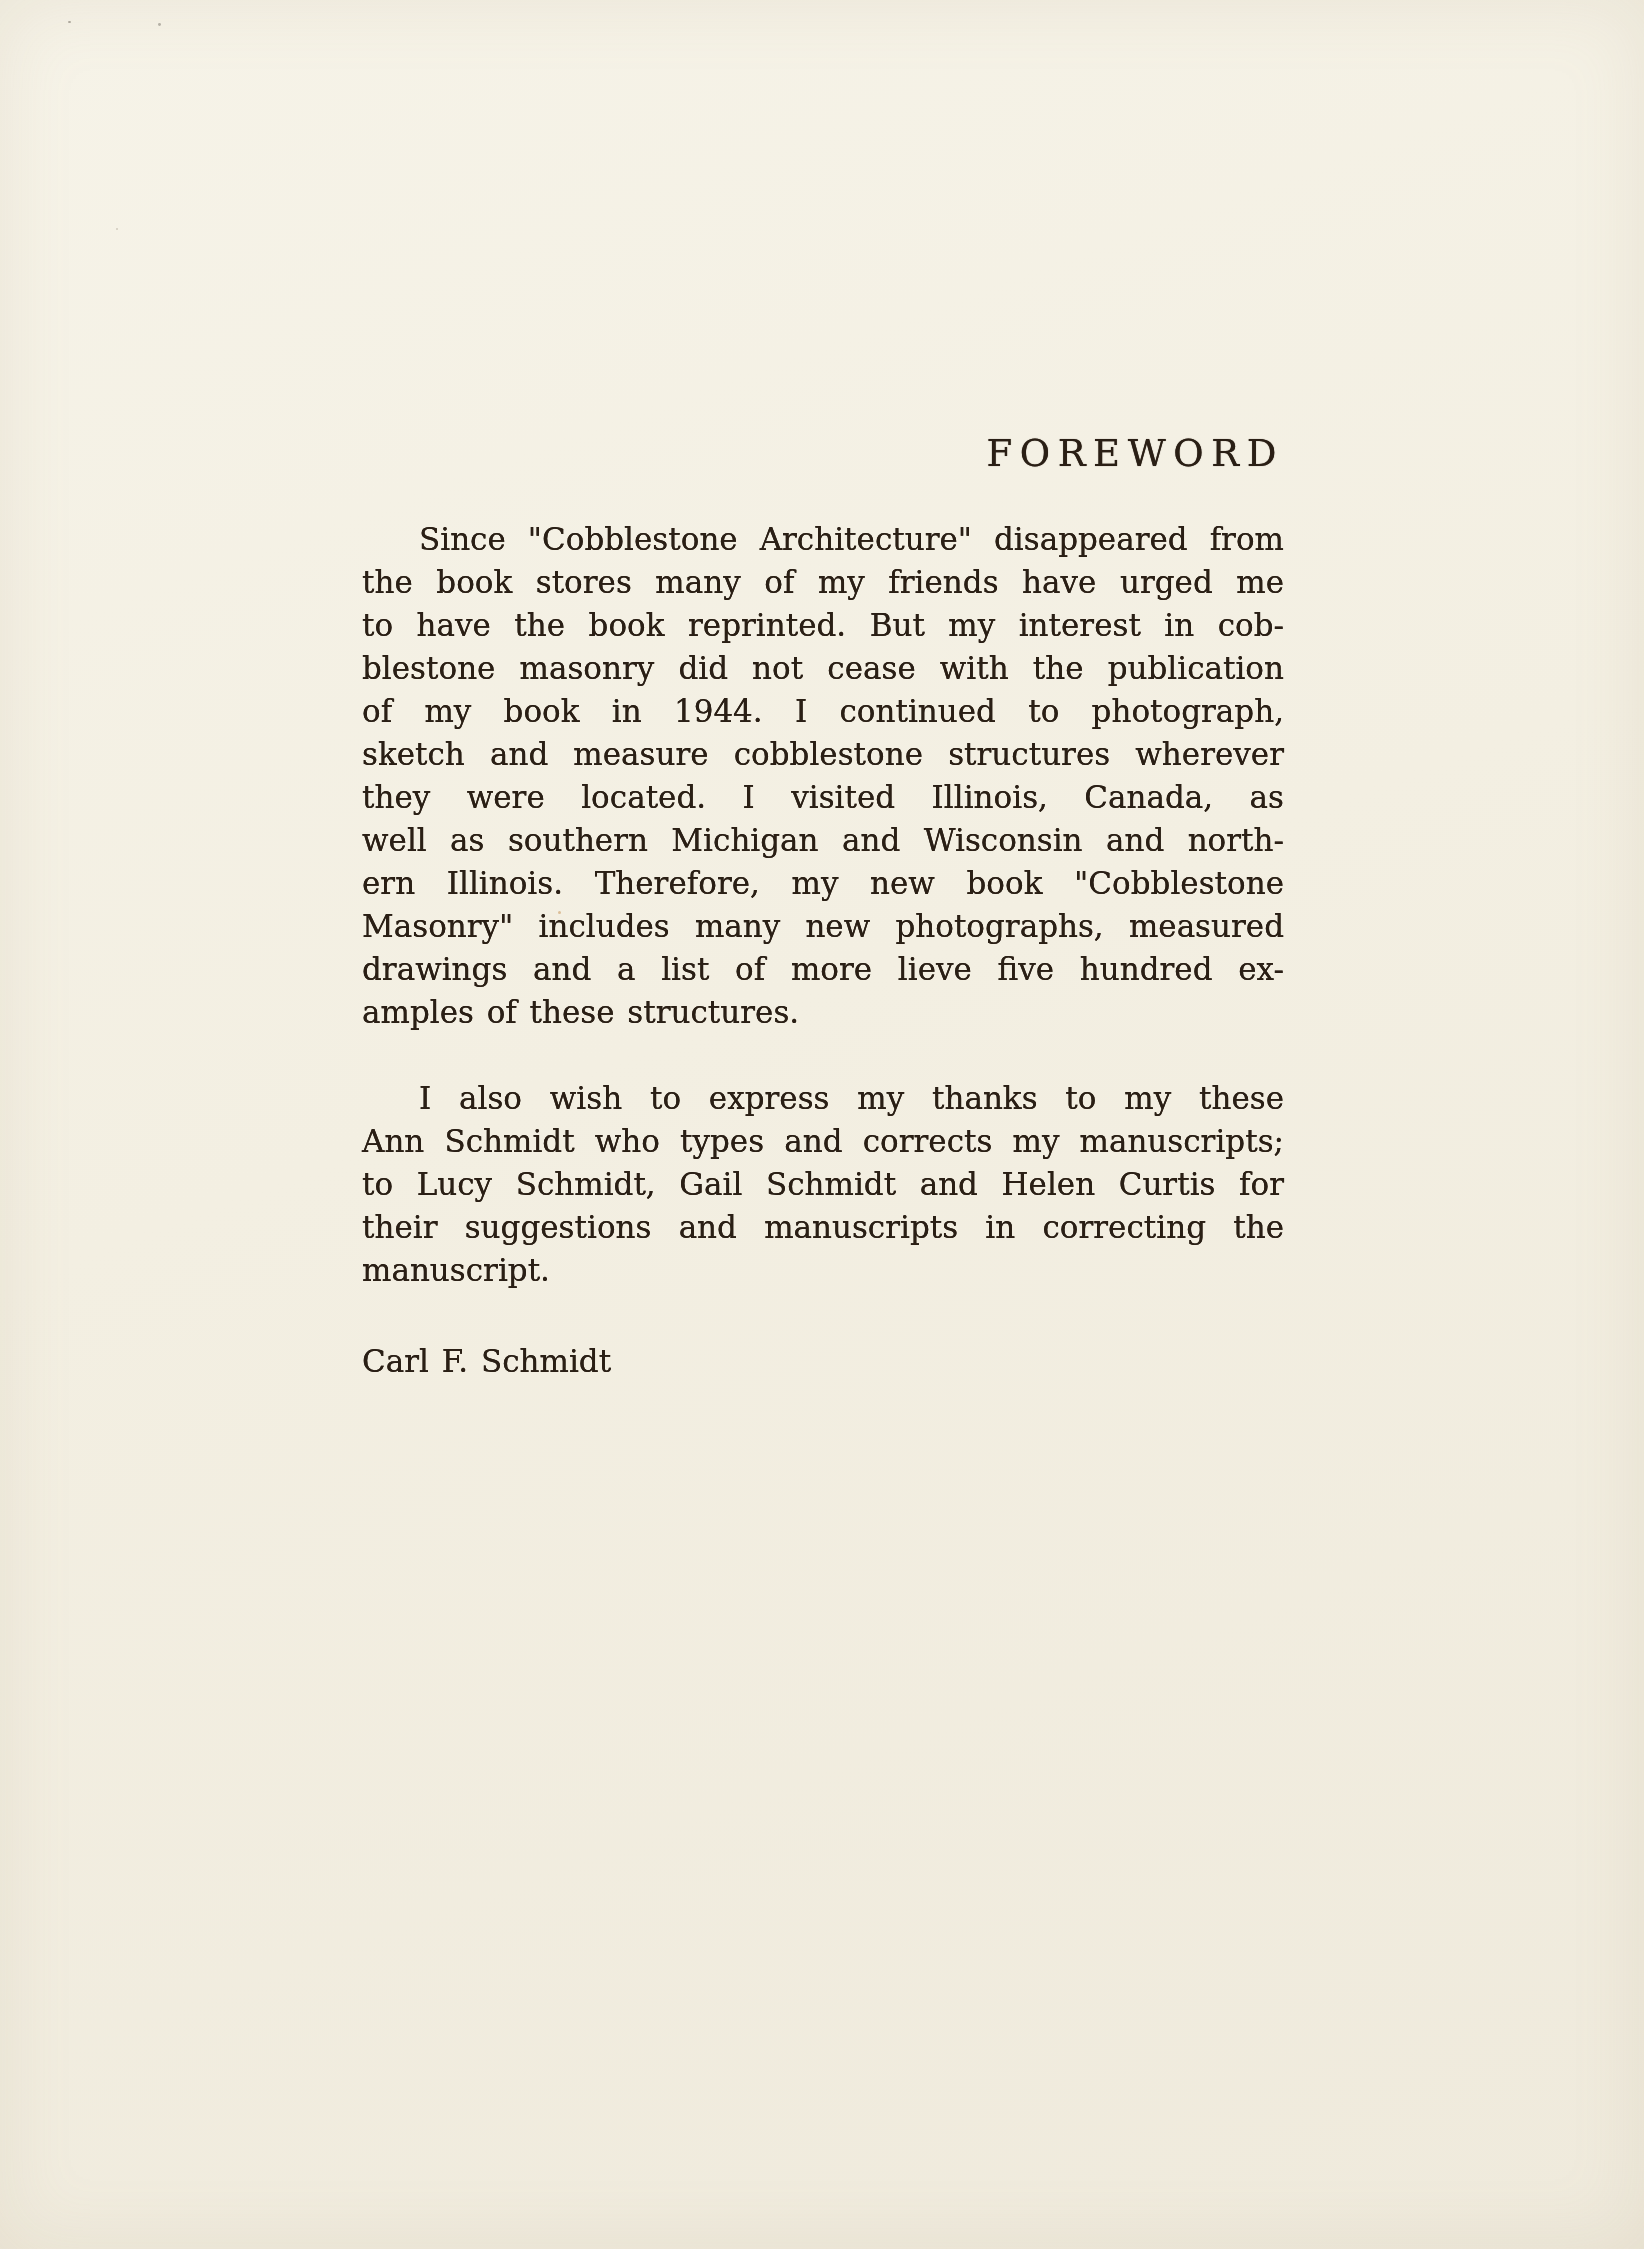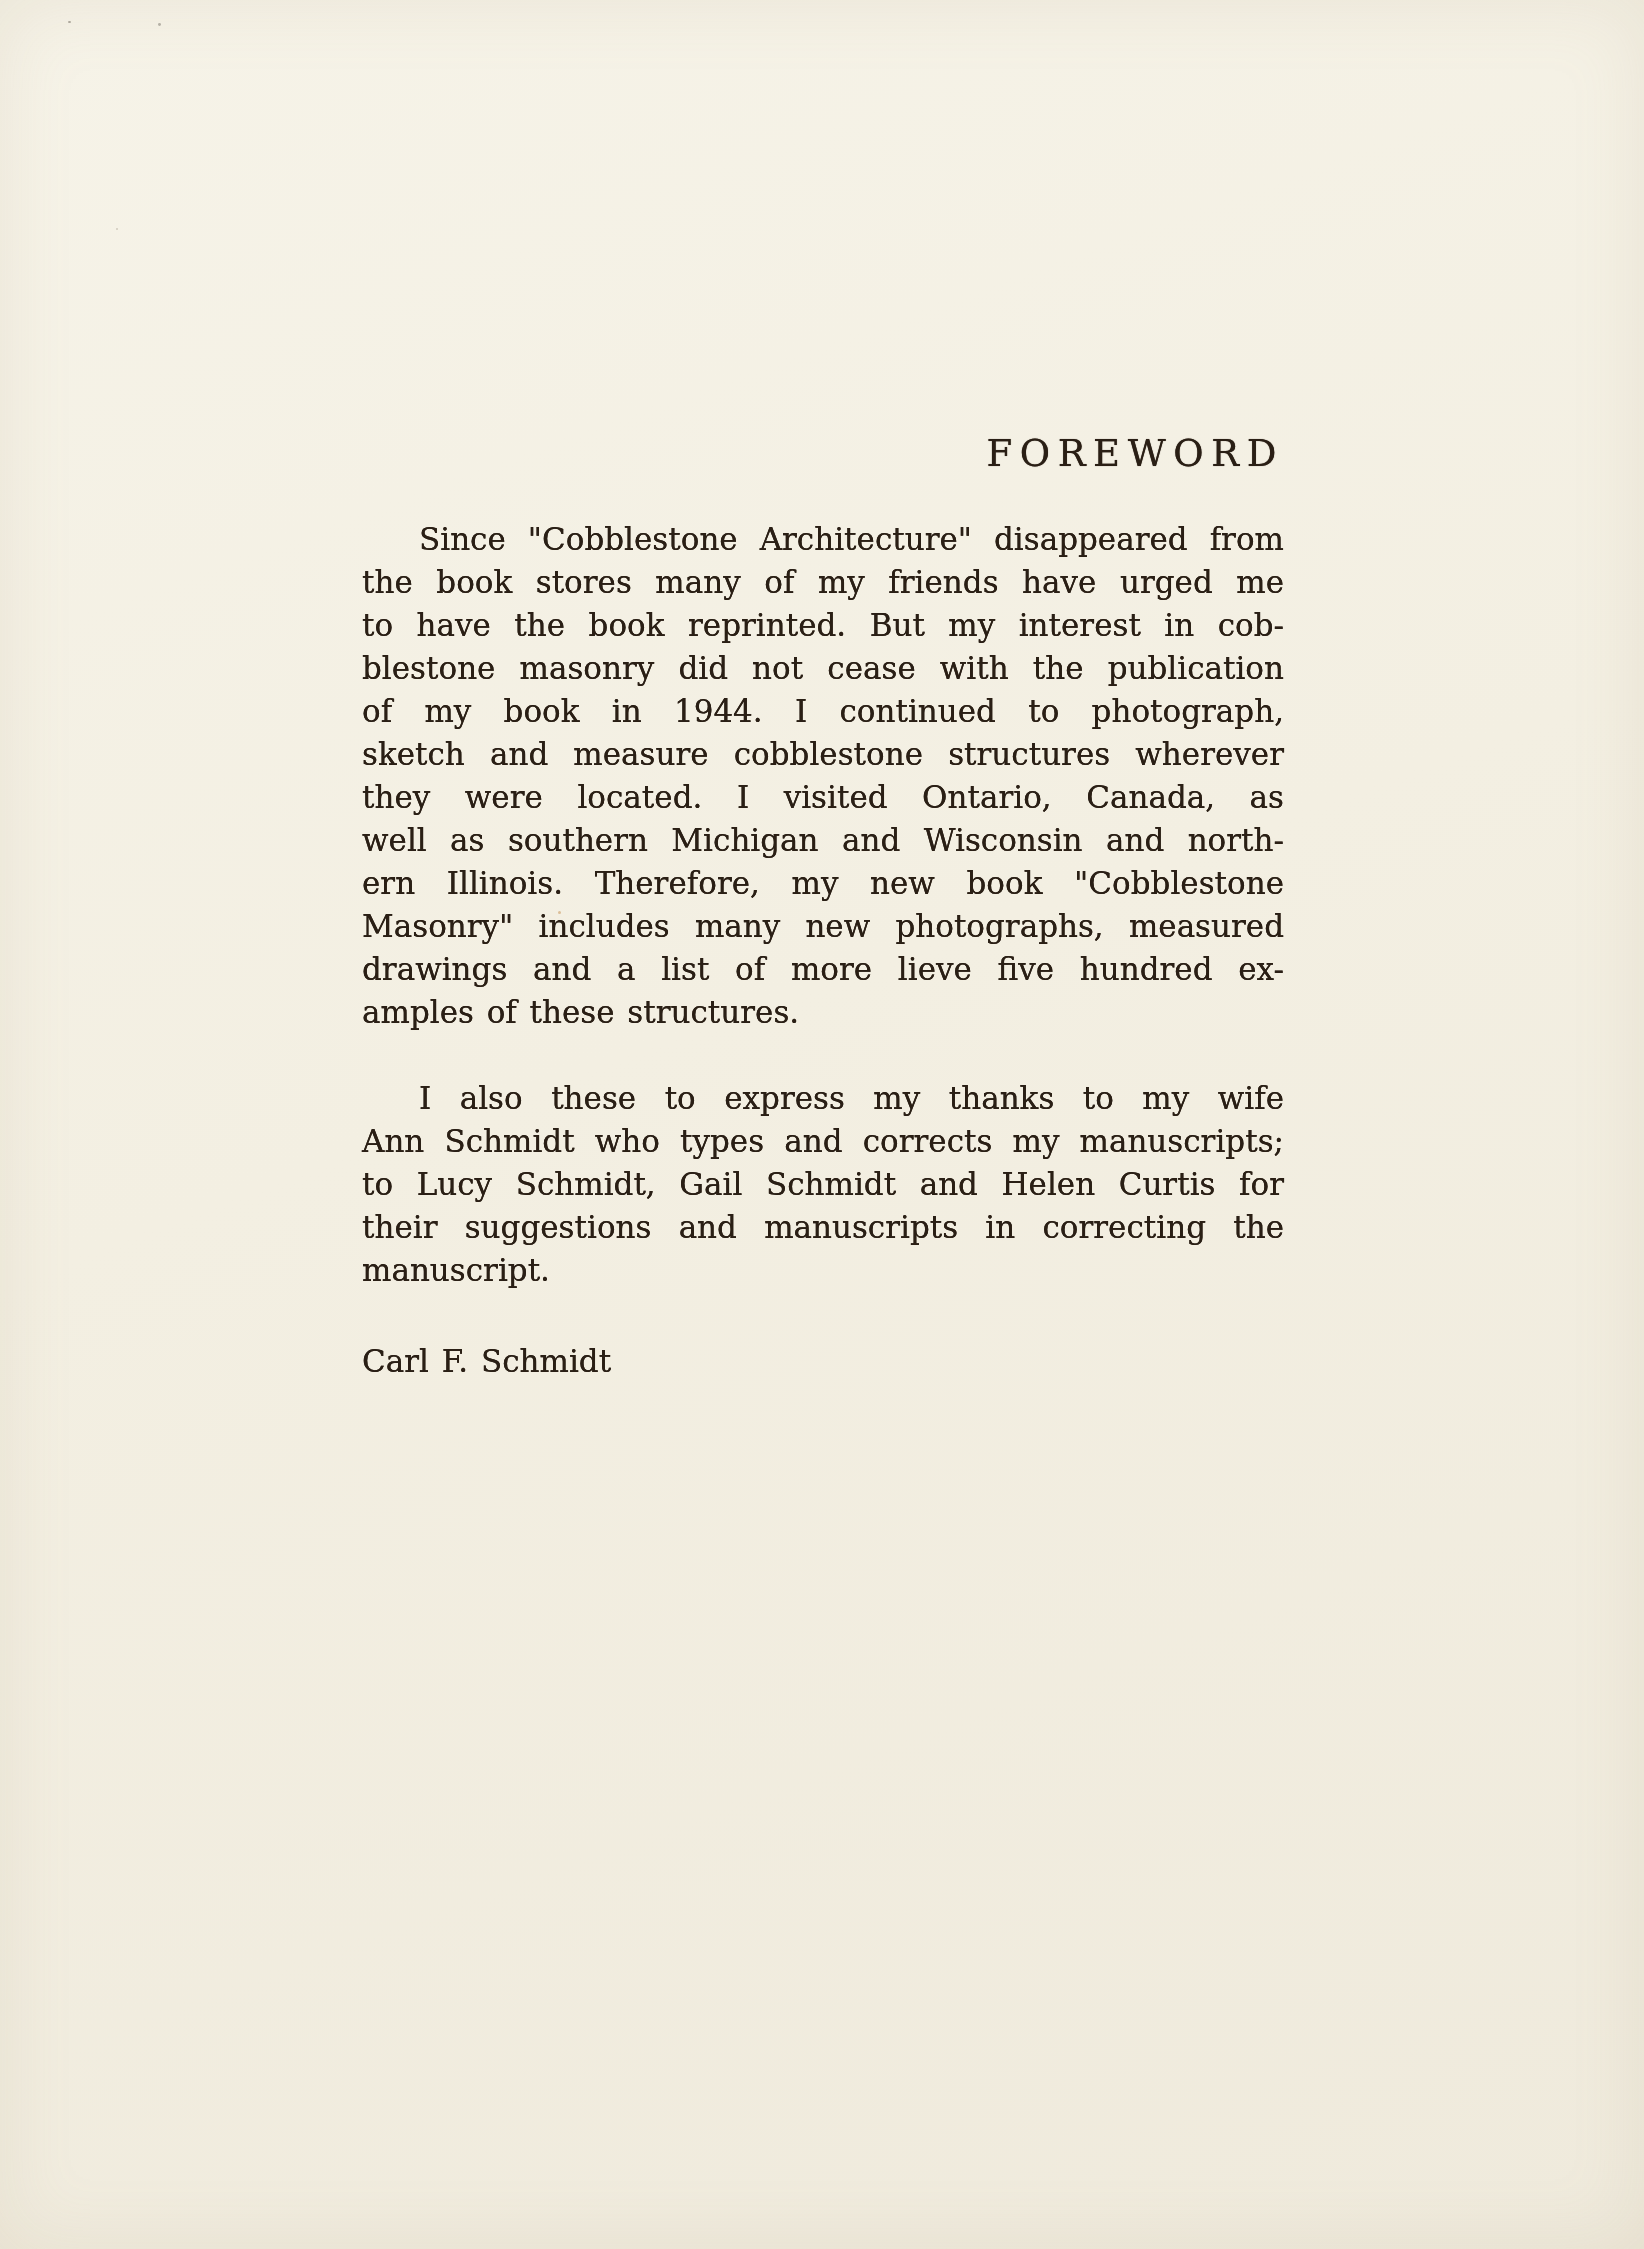--- a/index.html
+++ b/index.html
@@ -81,31 +81,31 @@
 
   <div class="body-text">
 
     <div class="paragraph">
       <div class="line first">Since "Cobblestone Architecture" disappeared from</div>
       <div class="line">the book stores many of my friends have urged me</div>
       <div class="line">to have the book reprinted. But my interest in cob-</div>
       <div class="line">blestone masonry did not cease with the publication</div>
       <div class="line">of my book in 1944. I continued to photograph,</div>
       <div class="line">sketch and measure cobblestone structures wherever</div>
-      <div class="line">they were located. I visited Ontario, Canada, as</div>
+      <div class="line">they were located. I visited Illinois, Canada, as</div>
       <div class="line">well as southern Michigan and Wisconsin and north-</div>
       <div class="line">ern Illinois. Therefore, my new book "Cobblestone</div>
       <div class="line">Masonry" includes many new photographs, measured</div>
       <div class="line">drawings and a list of more lieve five hundred ex-</div>
       <div class="line plast">amples of these structures.</div>
     </div>
 
 
     <div class="paragraph">
-      <div class="line first">I also these to express my thanks to my wife</div>
+      <div class="line first">I also wish to express my thanks to my these</div>
       <div class="line">Ann Schmidt who types and corrects my manuscripts;</div>
       <div class="line">to Lucy Schmidt, Gail Schmidt and Helen Curtis for</div>
       <div class="line">their suggestions and manuscripts in correcting the</div>
       <div class="line plast">manuscript.</div>
     </div>
 
     <div class="signature">Carl F. Schmidt</div>
   </div>
 
 </div>

